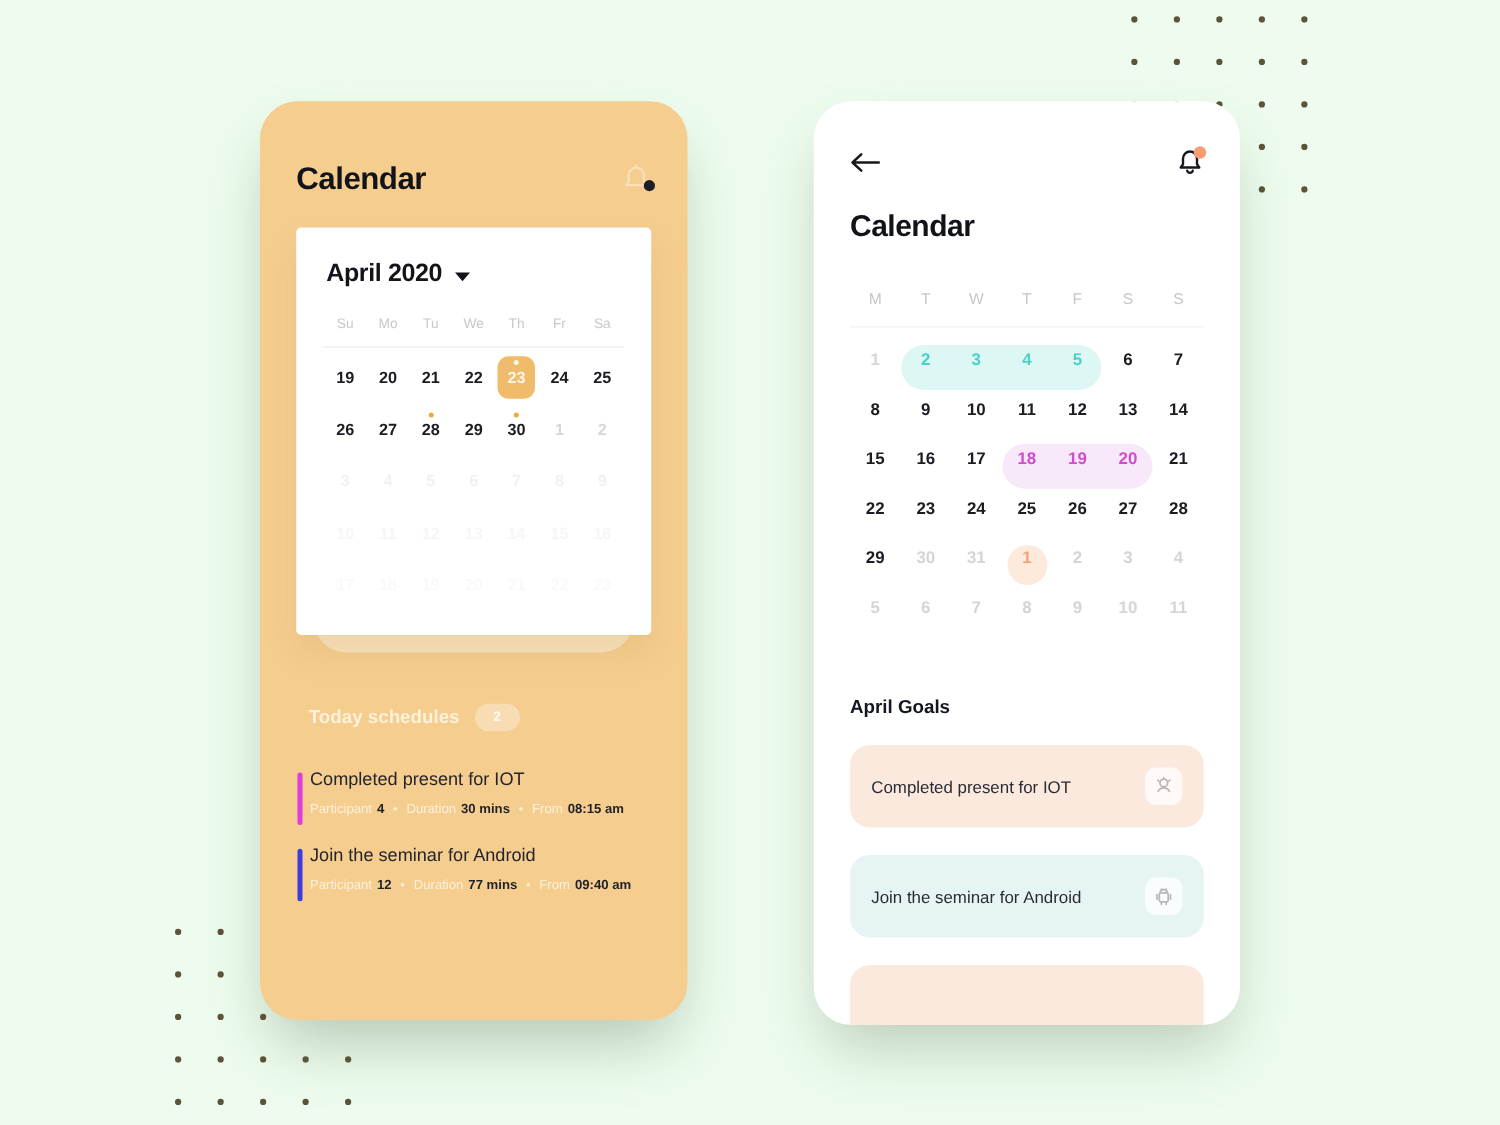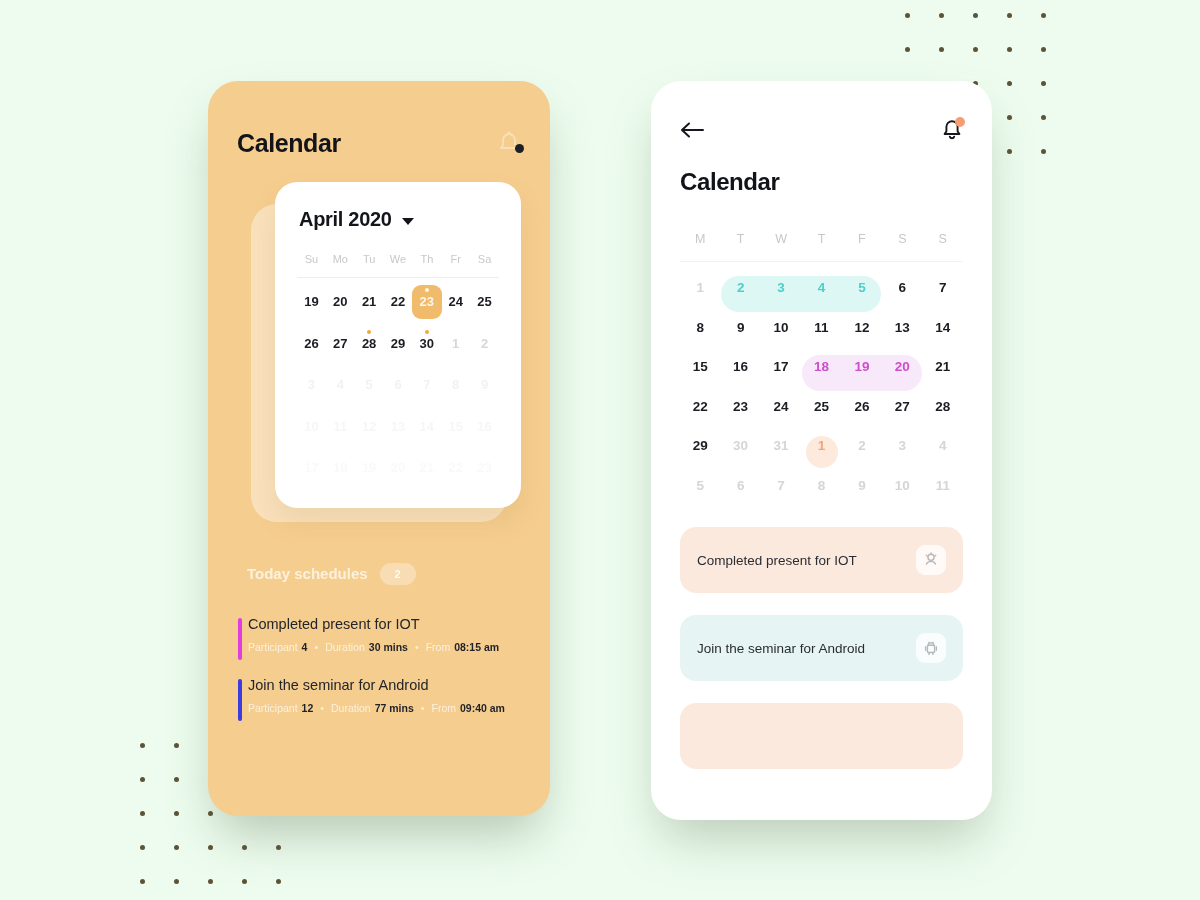--- a/index.html
+++ b/index.html
@@ -75,24 +75,23 @@
 
   .cal-card-stack { position: relative; margin: 24px 29px 0 29px; }
   .cal-shadow-1 {
     position: absolute; left: 14px; right: 14px; top: 22px; bottom: -14px;
     background: rgba(255,255,255,0.40);
     border-radius: 26px;
   }
   .cal-card {
     position: relative;
     background: #fff;
-    border-radius: 22px;
+    border-radius: 4px;
     padding: 26px 22px 22px 22px;
     box-shadow: 0 14px 26px rgba(160,120,50,0.13);
-    margin-left: 38px;
   }
 
   .cal-month-row { display: flex; align-items: center; gap: 10px; padding: 0 0 0 2px; }
   .cal-month { font-size: 20px; font-weight: bold; color: #13151b; letter-spacing: -0.3px; }
   .caret { width: 0; height: 0; border-left: 6px solid transparent; border-right: 6px solid transparent;
            border-top: 7px solid #13151b; margin-top: 3px; }
 
   .l-weekdays {
     display: grid; grid-template-columns: repeat(7, 1fr);
     margin-top: 22px; padding-bottom: 12px;
@@ -638,20 +637,21 @@
       <div class="r-cell muted">4</div>
       <div class="r-cell muted">5</div>
       <div class="r-cell muted">6</div>
       <div class="r-cell muted">7</div>
       <div class="r-cell muted">8</div>
       <div class="r-cell muted">9</div>
       <div class="r-cell muted">10</div>
       <div class="r-cell muted">11</div>
     </div>
 
+  <div class="goals-title">April Goals</div>
   <div class="goals-list" id="goals-list">
       <div class="goal-card peach">
         <div class="goal-label">Completed present for IOT</div>
         <div class="goal-icon">
           <svg width="18" height="18" viewBox="0 0 20 20" fill="none">
             <circle cx="10" cy="7" r="3.4" stroke="#1b1d23" stroke-width="1.6"></circle>
             <path d="M5 14.5c1-2 3-3 5-3s4 1 5 3" stroke="#1b1d23" stroke-width="1.6" stroke-linecap="round"></path>
             <path d="M10 2.2v1.4M4.6 4.6l1 1M15.4 4.6l-1 1" stroke="#1b1d23" stroke-width="1.4" stroke-linecap="round"></path>
           </svg>
         </div>

